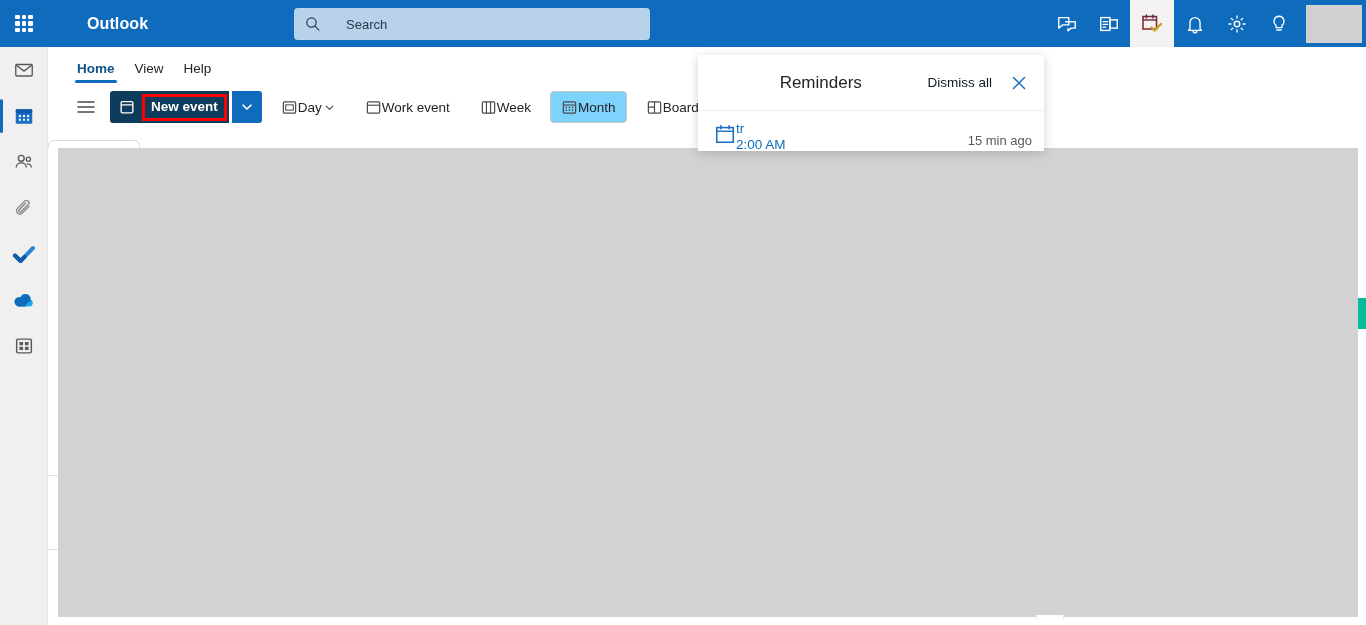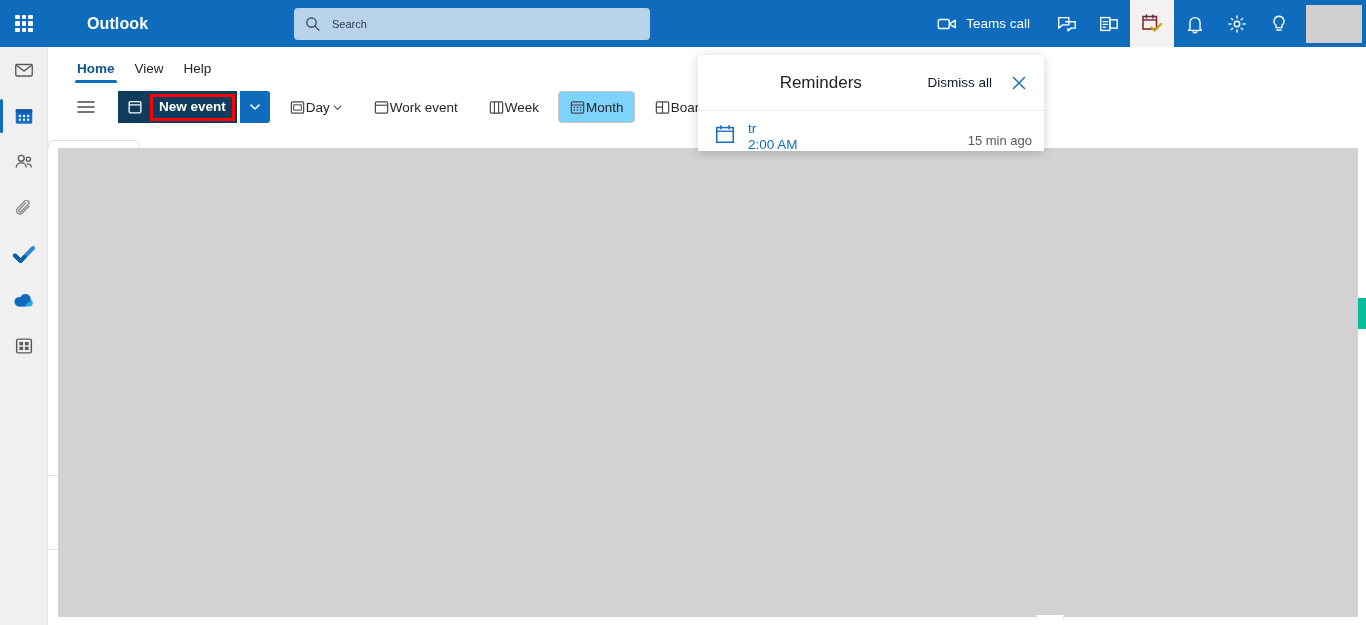--- a/index.html
+++ b/index.html
@@ -44,21 +44,21 @@
     width: 356px; height: 32px;
   }
   .search-box {
     width: 100%; height: 100%;
     background: #b7d2ea; border: none; border-radius: 4px;
     display: flex; align-items: center; padding-left: 10px;
     cursor: text;
   }
   .search-icon { width: 18px; height: 18px; flex: 0 0 18px; }
   .search-text {
-    font-size: 11px; color: #2a3a4a; margin-left: 10px;
+    font-size: 13px; color: #2a3a4a; margin-left: 24px;
   }
 
   .header-right {
     position: absolute; right: 0; top: 0;
     height: 47px; display: flex; align-items: center;
   }
   .hbtn {
     height: 47px; min-width: 40px;
     display: flex; align-items: center; justify-content: center;
     gap: 8px; padding: 0 10px; cursor: pointer;
@@ -135,21 +135,20 @@
   }
   .newevent {
     display: flex; align-items: stretch; height: 32px;
     margin-left: 4px; border-radius: 3px; overflow: hidden;
   }
   .newevent-main {
     background: #0f3c5c;
     display: flex; align-items: center; gap: 0px;
     padding-left: 8px; padding-right: 2px;
     cursor: pointer;
-    margin-left: 8px;
   }
   .newevent-icon { width: 18px; height: 18px; flex: 0 0 18px; margin-right: 6px;}
   .newevent-label {
     color: #ffffff; font-size: 13.5px; font-weight: bold;
     border: 3px solid #ff0000;
     padding: 1px 6px 2px 6px;
     line-height: 18px;
     white-space: nowrap;
   }
   .newevent-caret {
@@ -236,21 +235,21 @@
   .rem-dismiss {
     font-size: 13.5px; color: #0f172a; cursor: pointer;
     margin-right: 14px; white-space: nowrap;
   }
   .rem-close {
     width: 26px; height: 26px; cursor: pointer;
     display: flex; align-items: center; justify-content: center;
   }
   .rem-item {
     display: flex; align-items: flex-start;
-    padding: 10px 12px 0 16px; gap: 12px;
+    padding: 10px 12px 0 16px; 
   }
   .rem-item-icon { width: 22px; height: 22px; flex: 0 0 22px; margin-top: 2px;}
   .rem-item-body { flex: 1; min-width: 0; }
   .rem-item-title {
     font-size: 13.5px; color: #0f6cbd; line-height: 16px;
   }
   .rem-item-time-sub {
     font-size: 13.5px; color: #0f6cbd; line-height: 16px;
   }
   .rem-item-ago {
@@ -297,27 +296,20 @@
         <svg class="search-icon" viewBox="0 0 20 20">
           <circle cx="8.3" cy="8.3" r="5.2" fill="none" stroke="#2a3a4a" stroke-width="1.3"></circle>
           <line x1="12.2" y1="12.4" x2="16.6" y2="16.8" stroke="#2a3a4a" stroke-width="1.3" stroke-linecap="round"></line>
         </svg>
         <span class="search-text">Search</span>
       </div>
     </div>
 
     <div class="header-right">
 
-      <div class="hbtn teams-call-btn">
-        <svg width="22" height="22" viewBox="0 0 24 24">
-          <rect x="2.5" y="7" width="12" height="10" rx="2" fill="none" stroke="#ffffff" stroke-width="1.6"></rect>
-          <path d="M15.5 11.2 L21 8 V16 L15.5 12.8 Z" fill="none" stroke="#ffffff" stroke-width="1.6" stroke-linejoin="round"></path>
-        </svg>
-        <span class="teams-call-label">Teams call</span>
-      </div>
 
       <div class="hbtn">
         <svg width="22" height="22" viewBox="0 0 24 24">
           <path d="M3 5h11v8H7l-4 3.5V5z" fill="none" stroke="#ffffff" stroke-width="1.5" stroke-linejoin="round"></path>
           <path d="M10 9.5h11v7h-4.5l-3.5 3v-3H13" fill="none" stroke="#ffffff" stroke-width="1.5" stroke-linejoin="round"></path>
         </svg>
       </div>
 
       <div class="hbtn">
         <svg width="22" height="22" viewBox="0 0 24 24">

